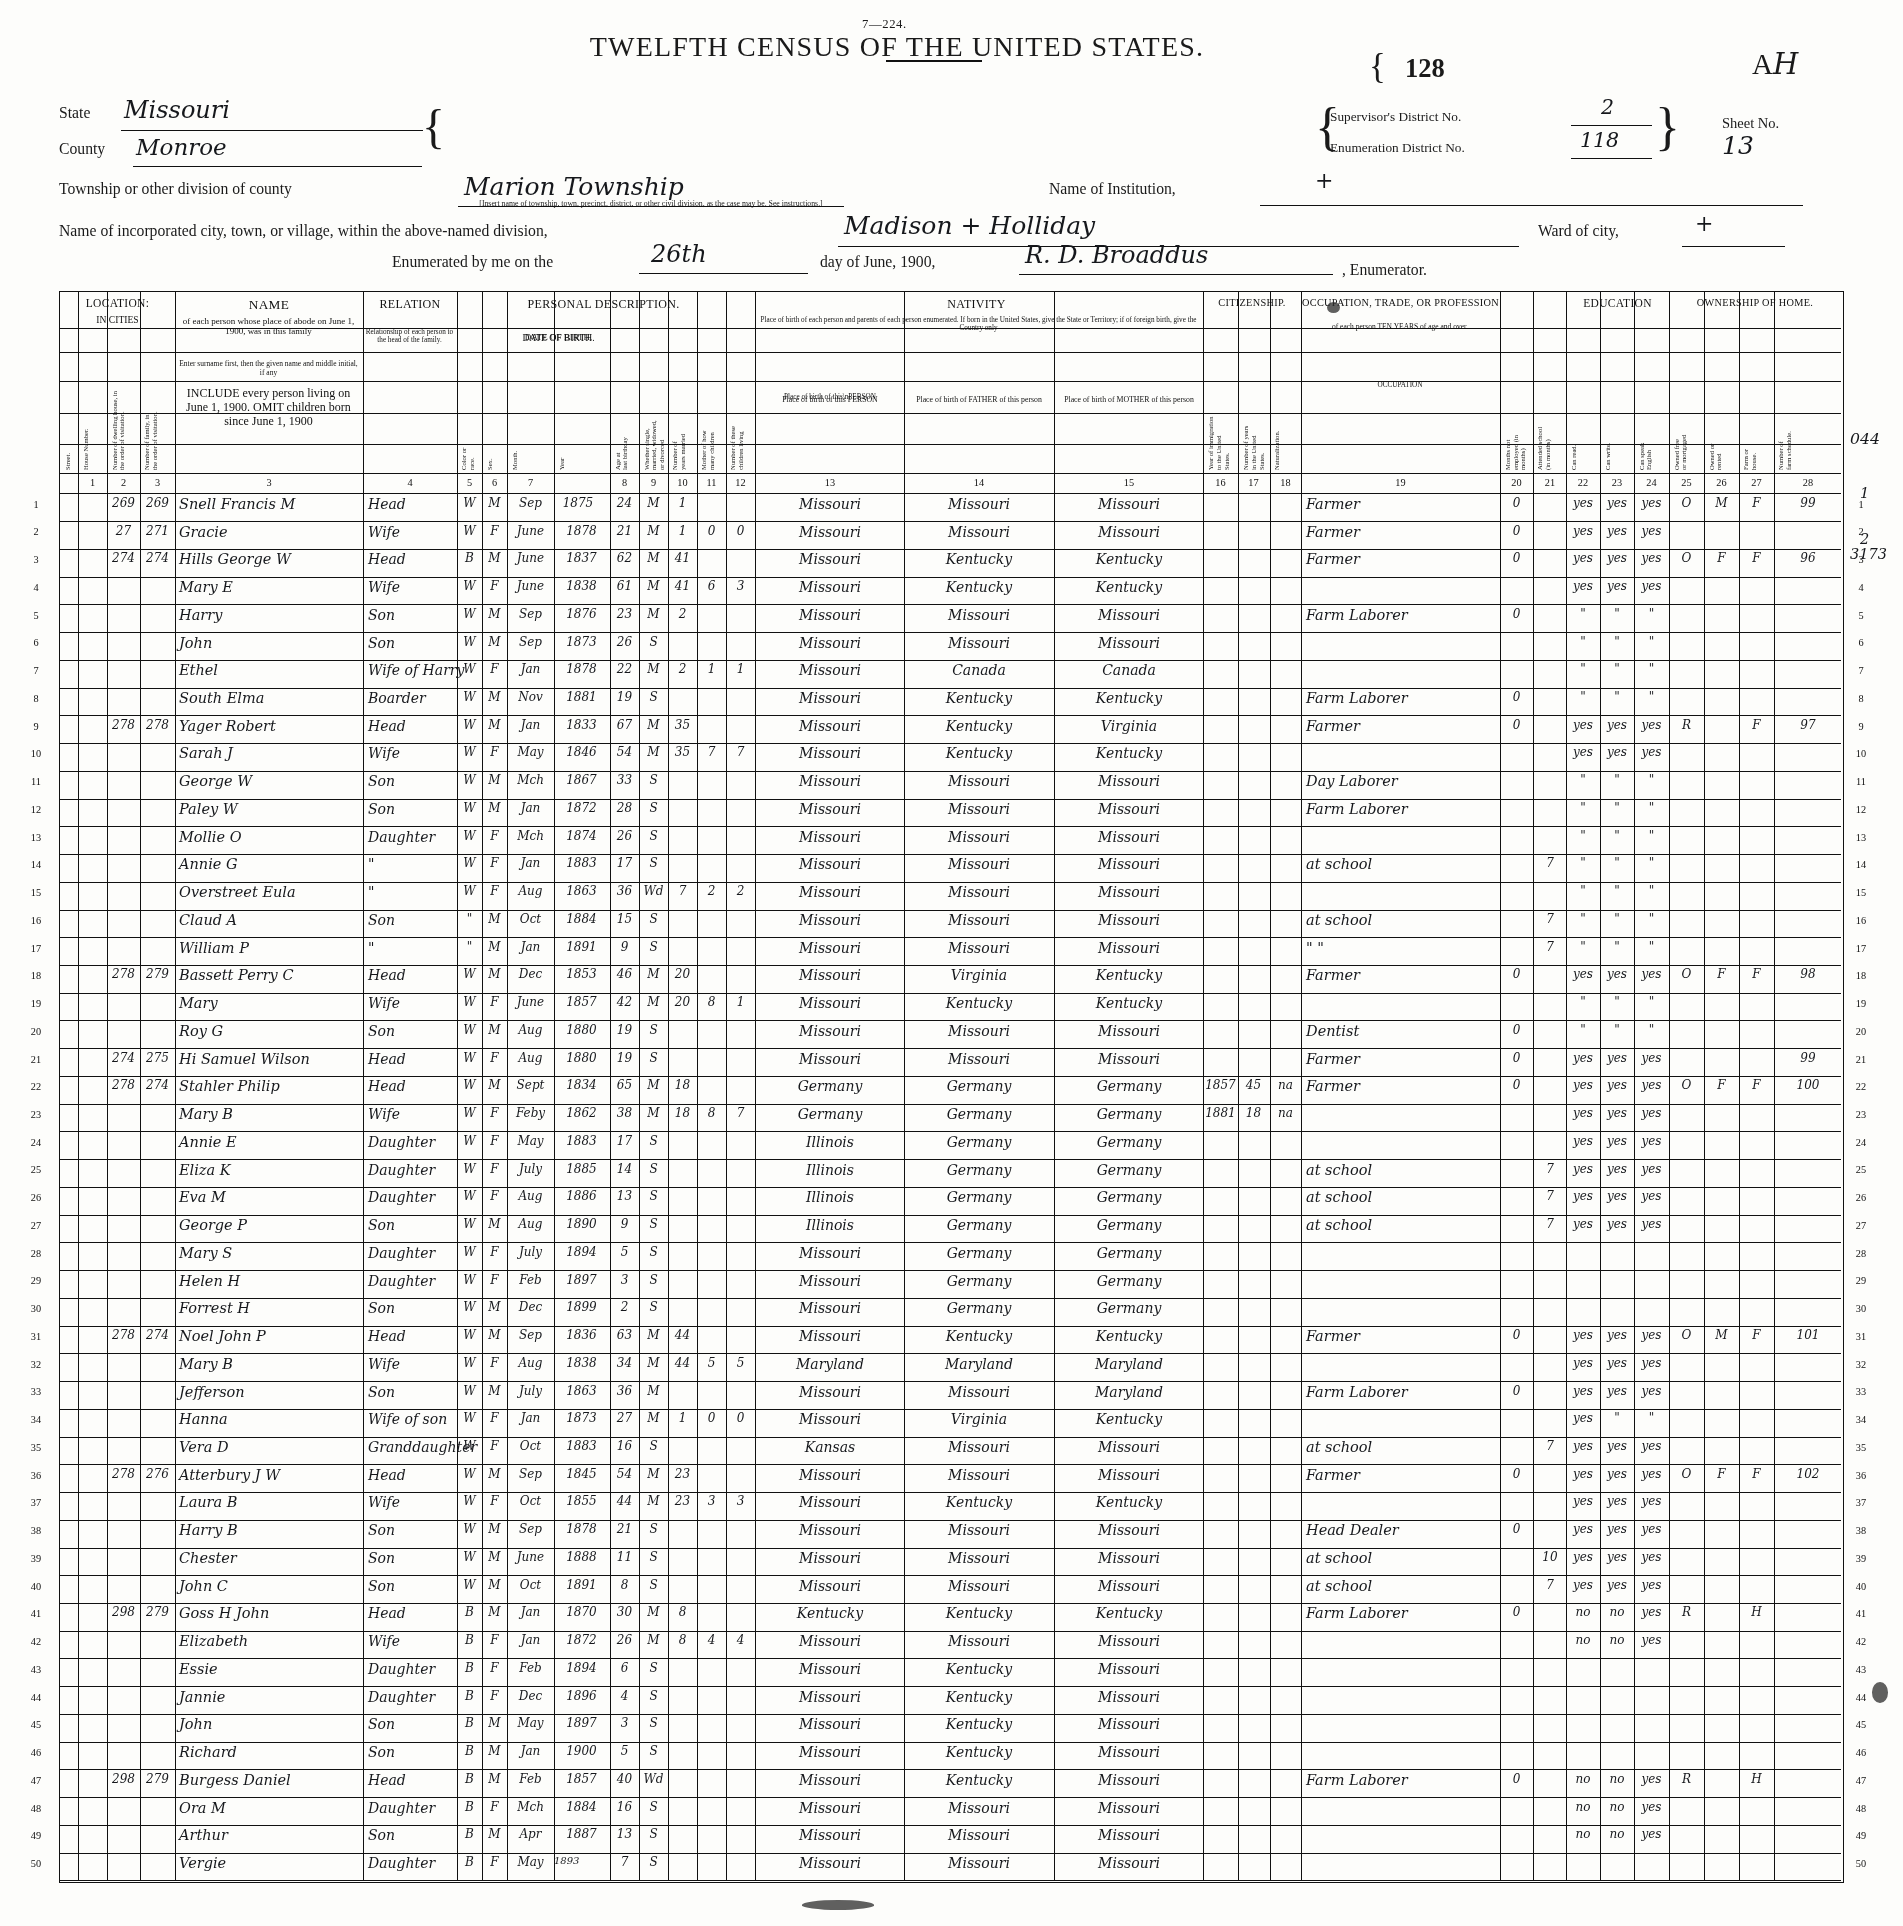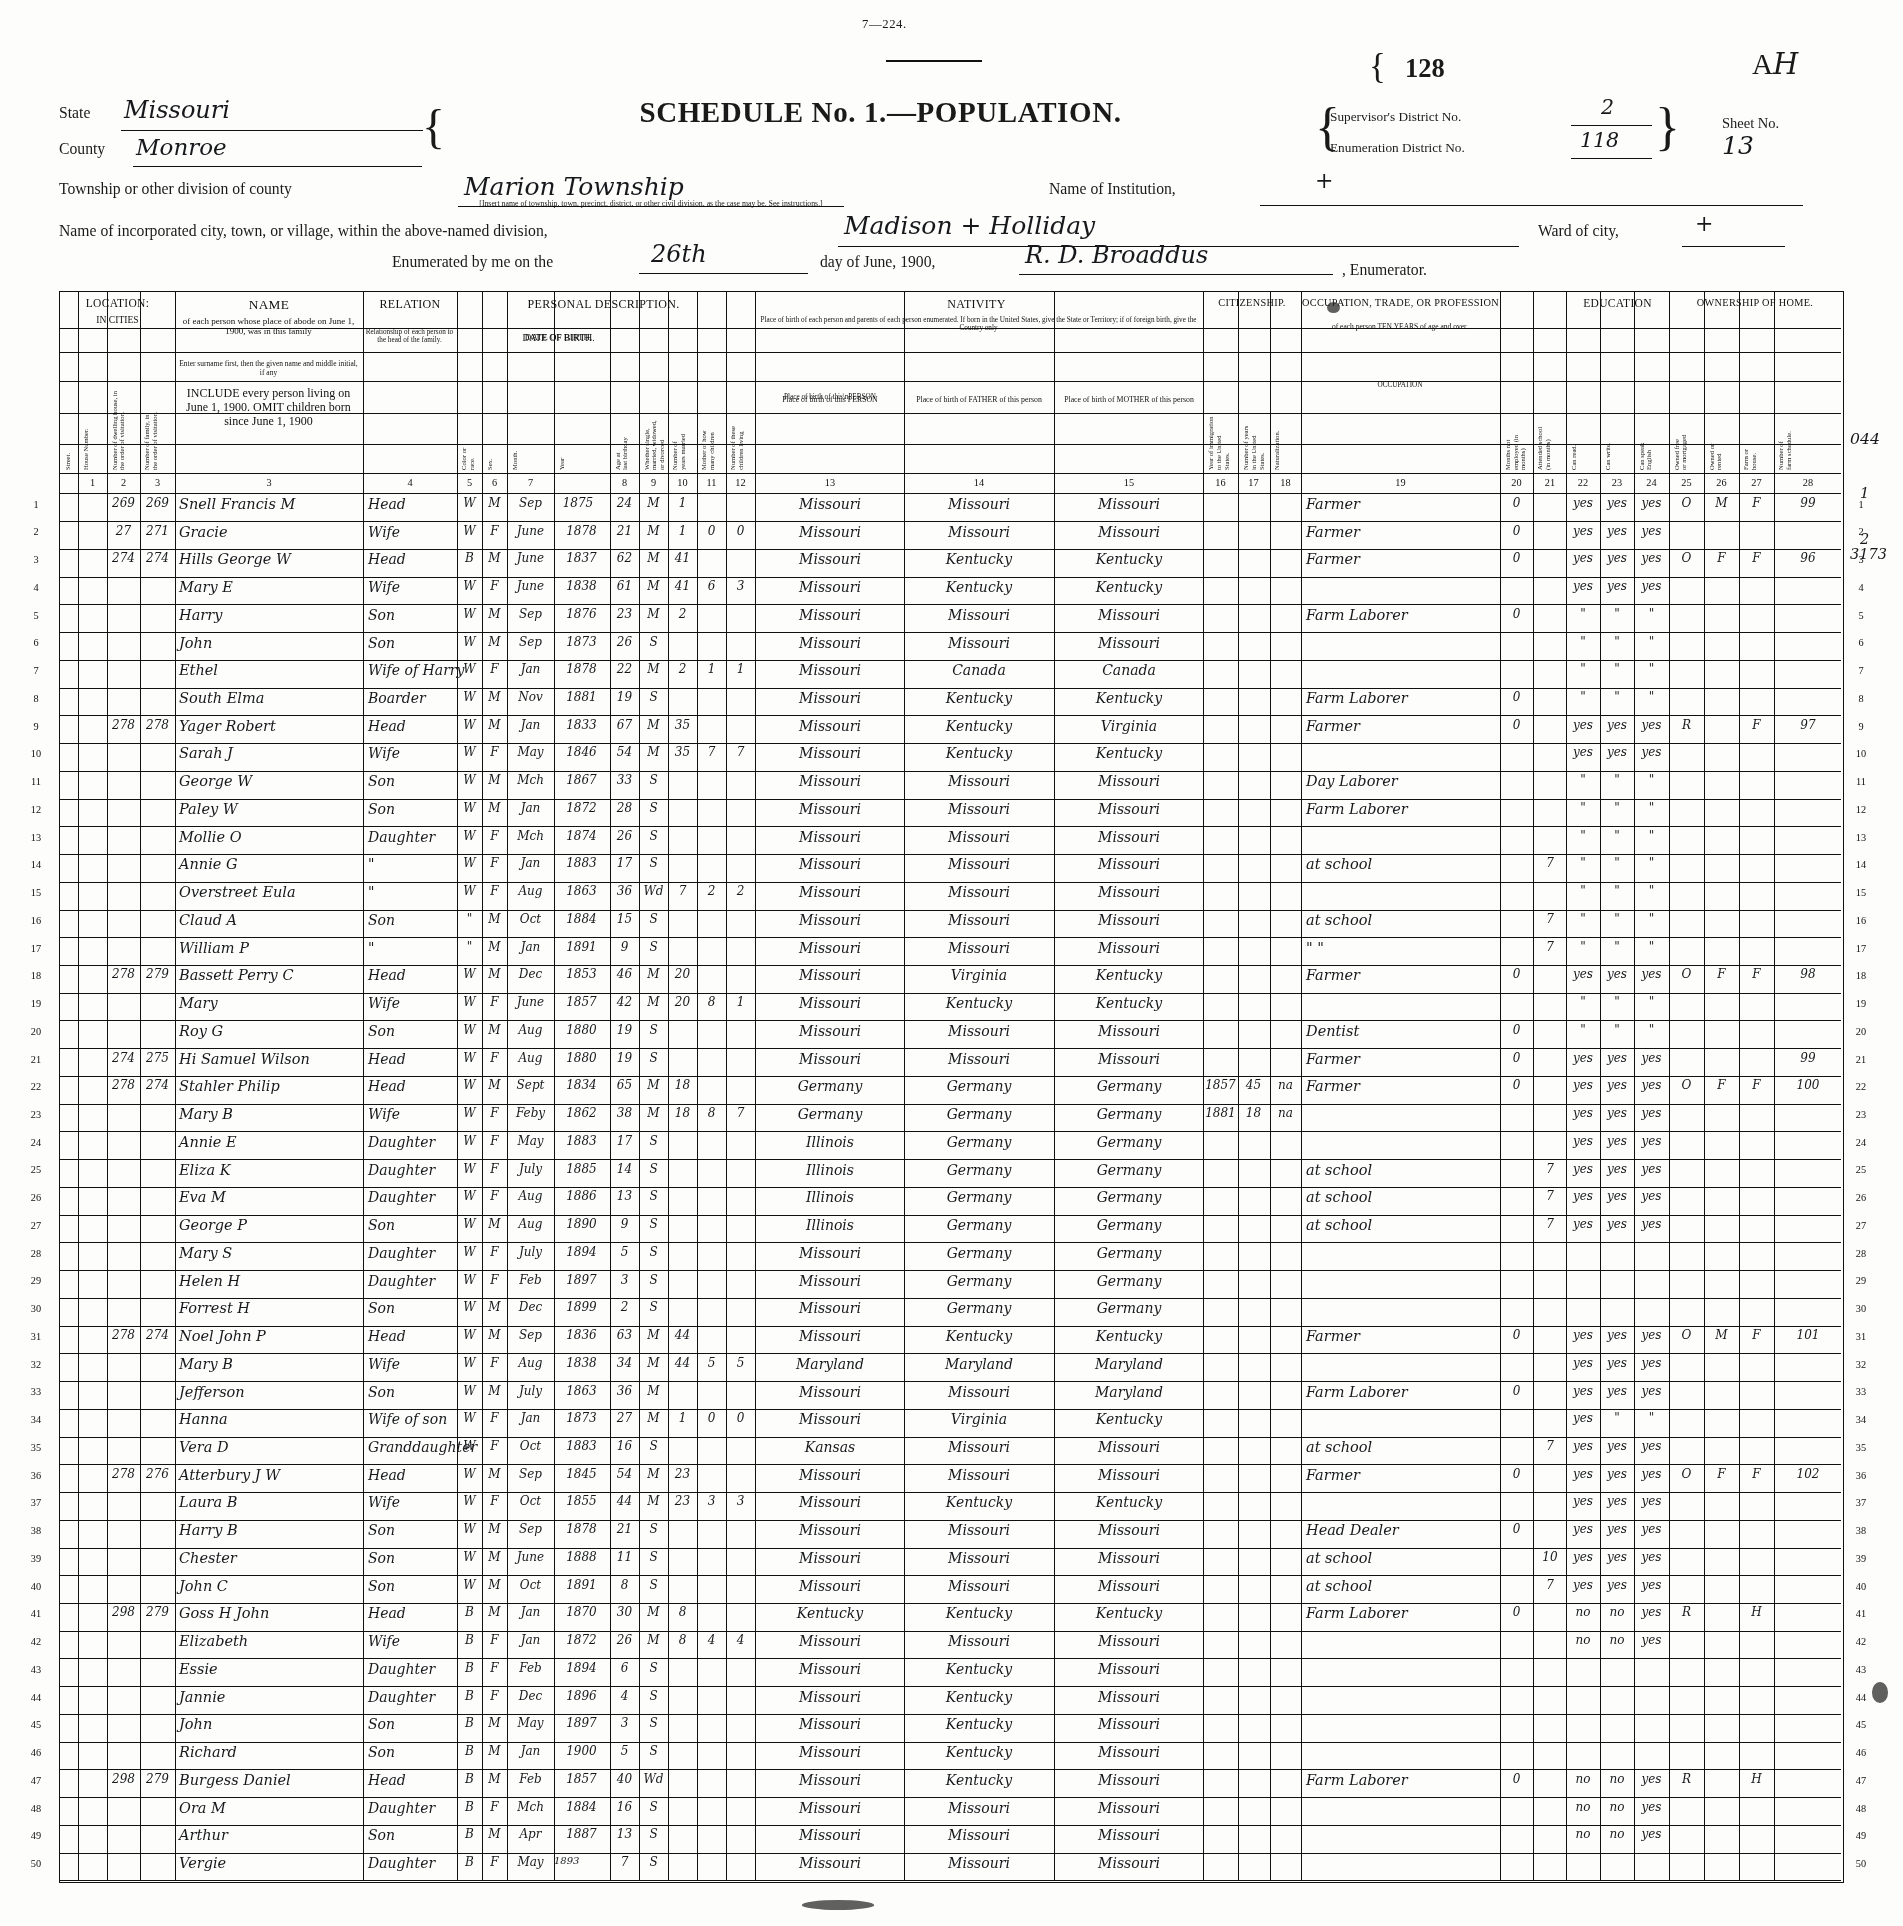--- a/index.html
+++ b/index.html
@@ -65,25 +65,25 @@
 
   .blotch{position:absolute;background:#2b2b2b;border-radius:50%;}
 </style>
 </head>
 <body>
 
 <div class="page">
 
   <div class="formno">7—224.</div>
   <div class="rule1"></div>
+  <div class="maintitle"><span class="inner">TWELFTH CENSUS OF THE UNITED STATES.</span></div>
   <div class="pagenum-brace">{</div>
   <div class="pagenum">128</div>
   <div class="ah"><span>A</span><span class="hand">H</span></div>
 
-  <div class="schedtitle">SCHEDULE No. 1.—POPULATION.</div>
 
   <div class="state-lbl">State</div>
   <div class="hw hw-l" style="left:124px;top:96px;font-size:24px;">Missouri</div>
   <div class="ul" style="left:121px;top:130px;width:302px;"></div>
 
   <div class="county-lbl">County</div>
   <div class="hw hw-l" style="left:136px;top:134px;font-size:23px;">Monroe</div>
   <div class="ul" style="left:133px;top:166px;width:289px;"></div>
   <div class="brace-state">}</div>
 

